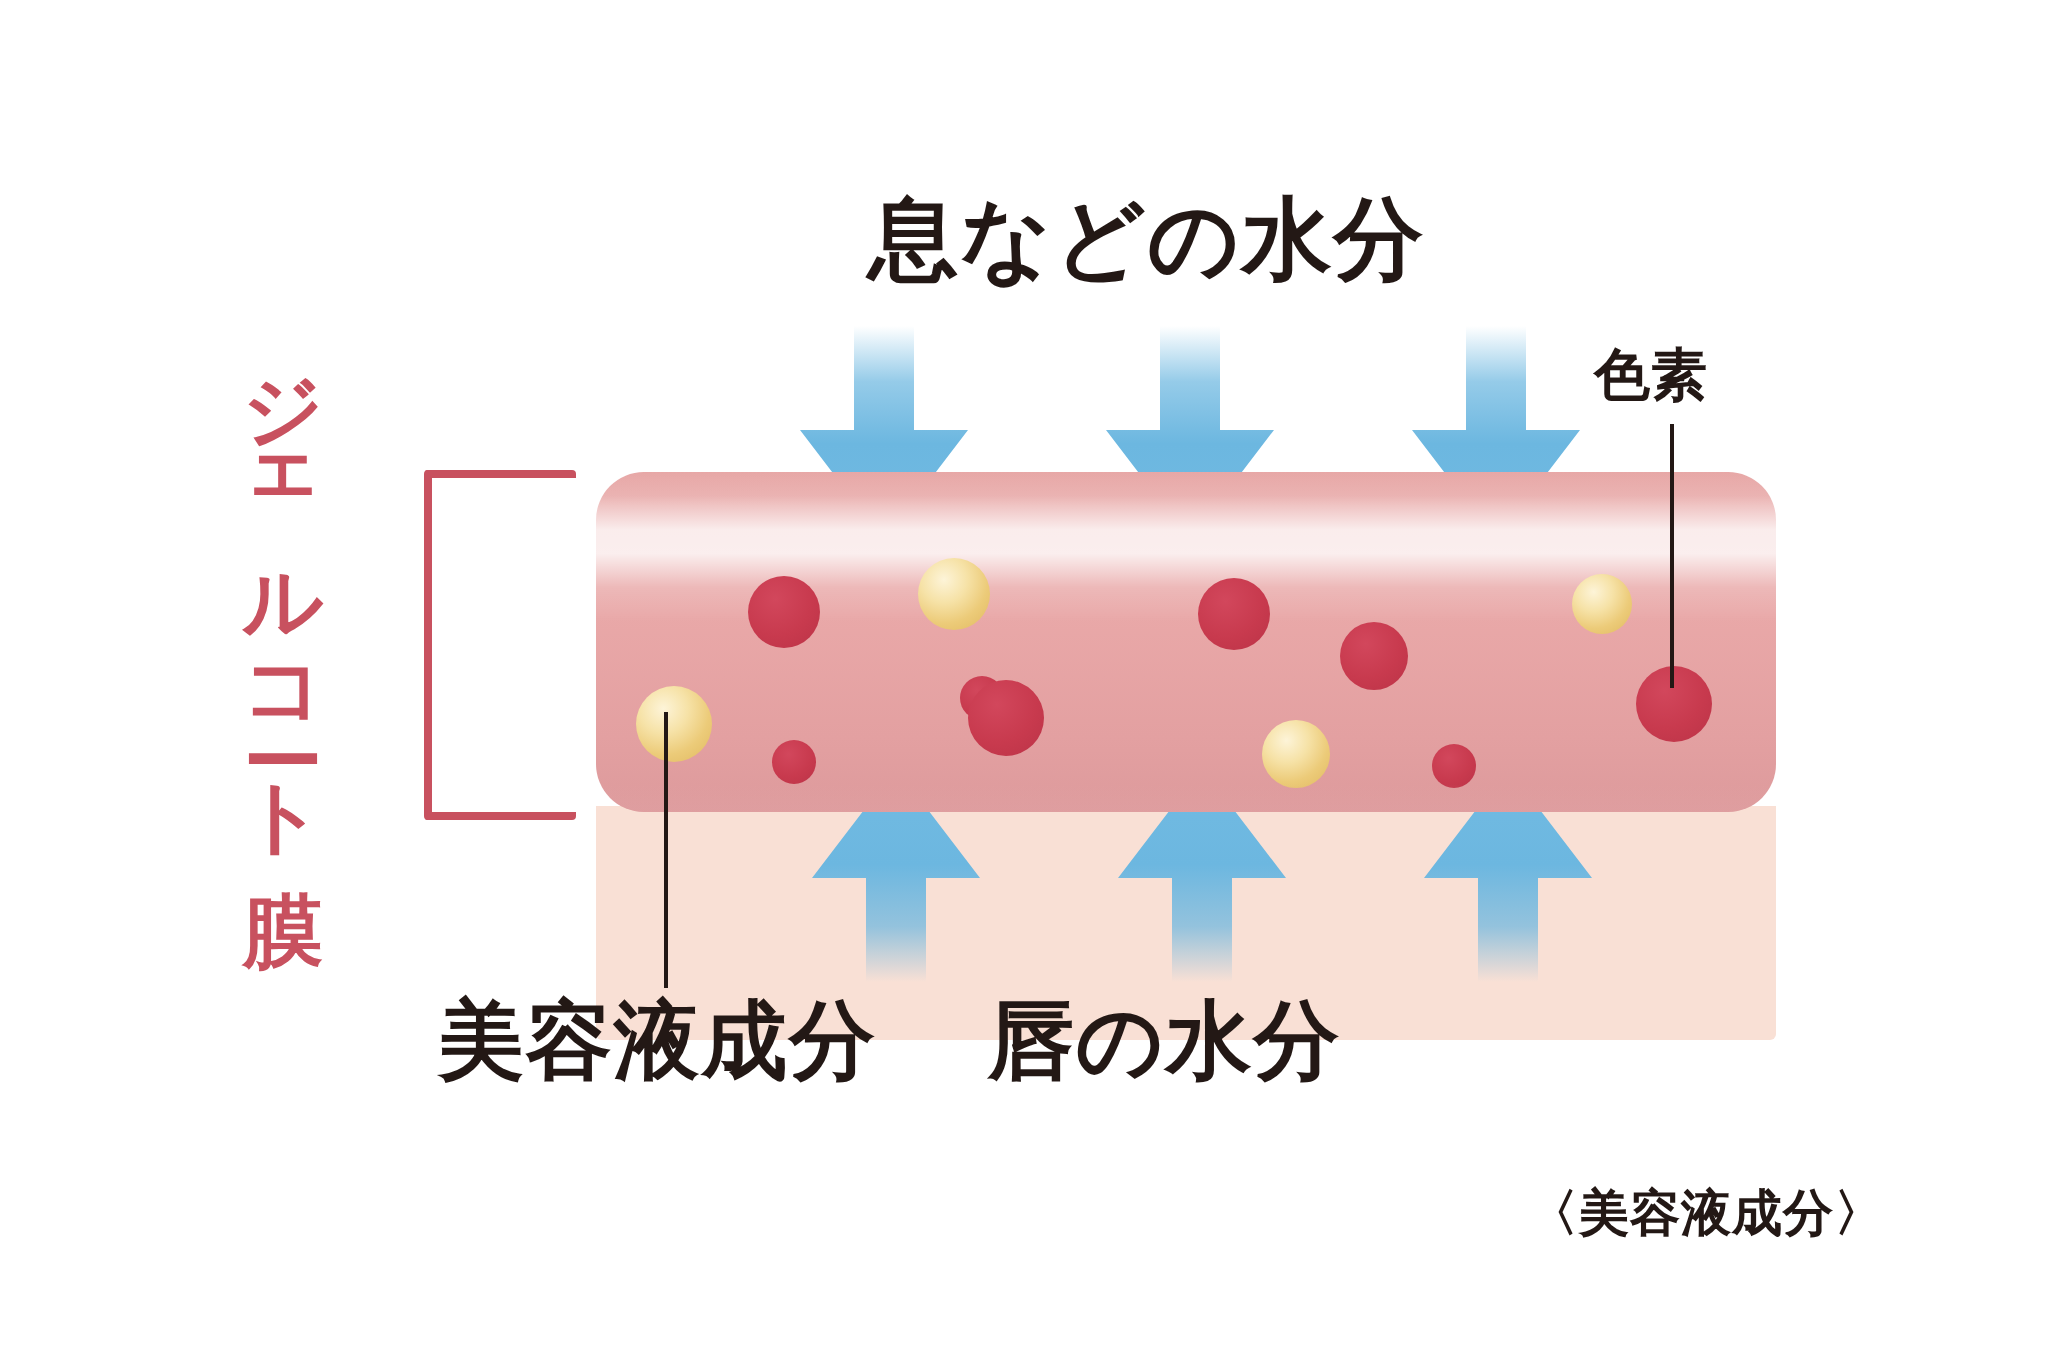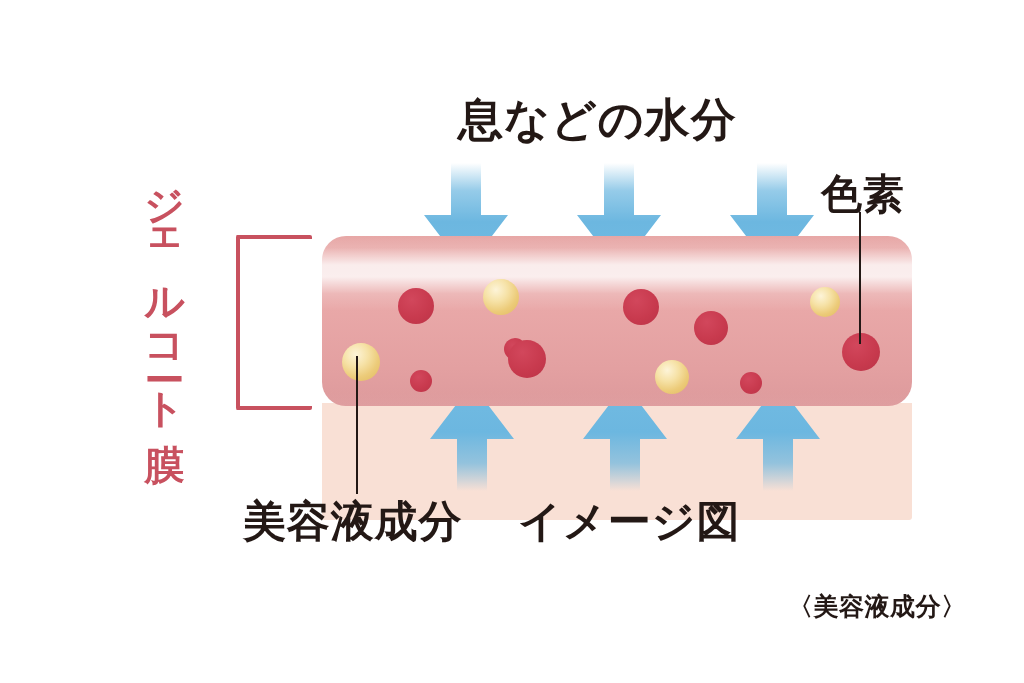--- a/index.html
+++ b/index.html
@@ -1,21 +1,21 @@
 <!DOCTYPE html>
 <html><head>
 <meta charset="utf-8">
 <style>
   html,body{margin:0;padding:0;}
   body{
     width:1024px;height:683px;background:#ffffff;
     font-family:"Liberation Sans","DejaVu Sans",sans-serif;
     overflow:hidden;position:relative;
   }
-  #stage{position:absolute;left:0;top:0;width:888px;height:683px;margin-left:24px;}
+  #stage{position:absolute;left:0;top:0;width:888px;height:683px;}
 
   
   .lip-layer{
     position:absolute;left:298px;top:403px;width:590px;height:117px;
     background:#f9e0d5;
     border-radius:0 0 3px 3px;
   }
   .gel-layer{
     position:absolute;left:298px;top:236px;width:590px;height:170px;
     border-radius:24px;
@@ -60,21 +60,21 @@
   .leader{position:absolute;background:#231815;width:2px;}
 
   
   .lbl{
     position:absolute;color:#231815;
     font-family:"DejaVu Sans","Liberation Sans",sans-serif;
     font-weight:bold;letter-spacing:0.02em;white-space:nowrap;
     line-height:1;
   }
   #title-moisture{left:434px;top:97px;font-size:45px;}
-  #label-pigment{left:797px;top:174px;font-size:41px;}
+  #label-pigment{left:797px;top:174px;font-size:28px;}
   #label-serum{left:219px;top:500px;font-size:43px;text-align:center;}
   #label-lipmoisture{left:494px;top:500px;font-size:43px;}
   #caption{
     left:764px;top:594px;font-size:25px;font-weight:bold;color:#231815;
   }
   #label-gelcoat{
     position:absolute;left:121px;top:160px;
     color:#c8515f;font-weight:bold;font-size:40px;
     font-family:"DejaVu Sans","Liberation Sans",sans-serif;
     writing-mode:vertical-rl;text-orientation:upright;
@@ -191,17 +191,17 @@
   <div class="bracket"></div>
 
   <div class="lbl" id="title-moisture">息などの水分</div>
 
   <div class="lbl" id="label-pigment">色素</div>
 
   <div id="label-gelcoat">ジェルコート膜</div>
 
   <div class="lbl" id="label-serum">美容液成分</div>
 
-  <div class="lbl" id="label-lipmoisture">イメージ図</div>
+  <div class="lbl" id="label-lipmoisture">唇の水分</div>
 
   <div class="lbl" id="caption">〈美容液成分〉</div>
 
 </div>
 
 </body></html>

